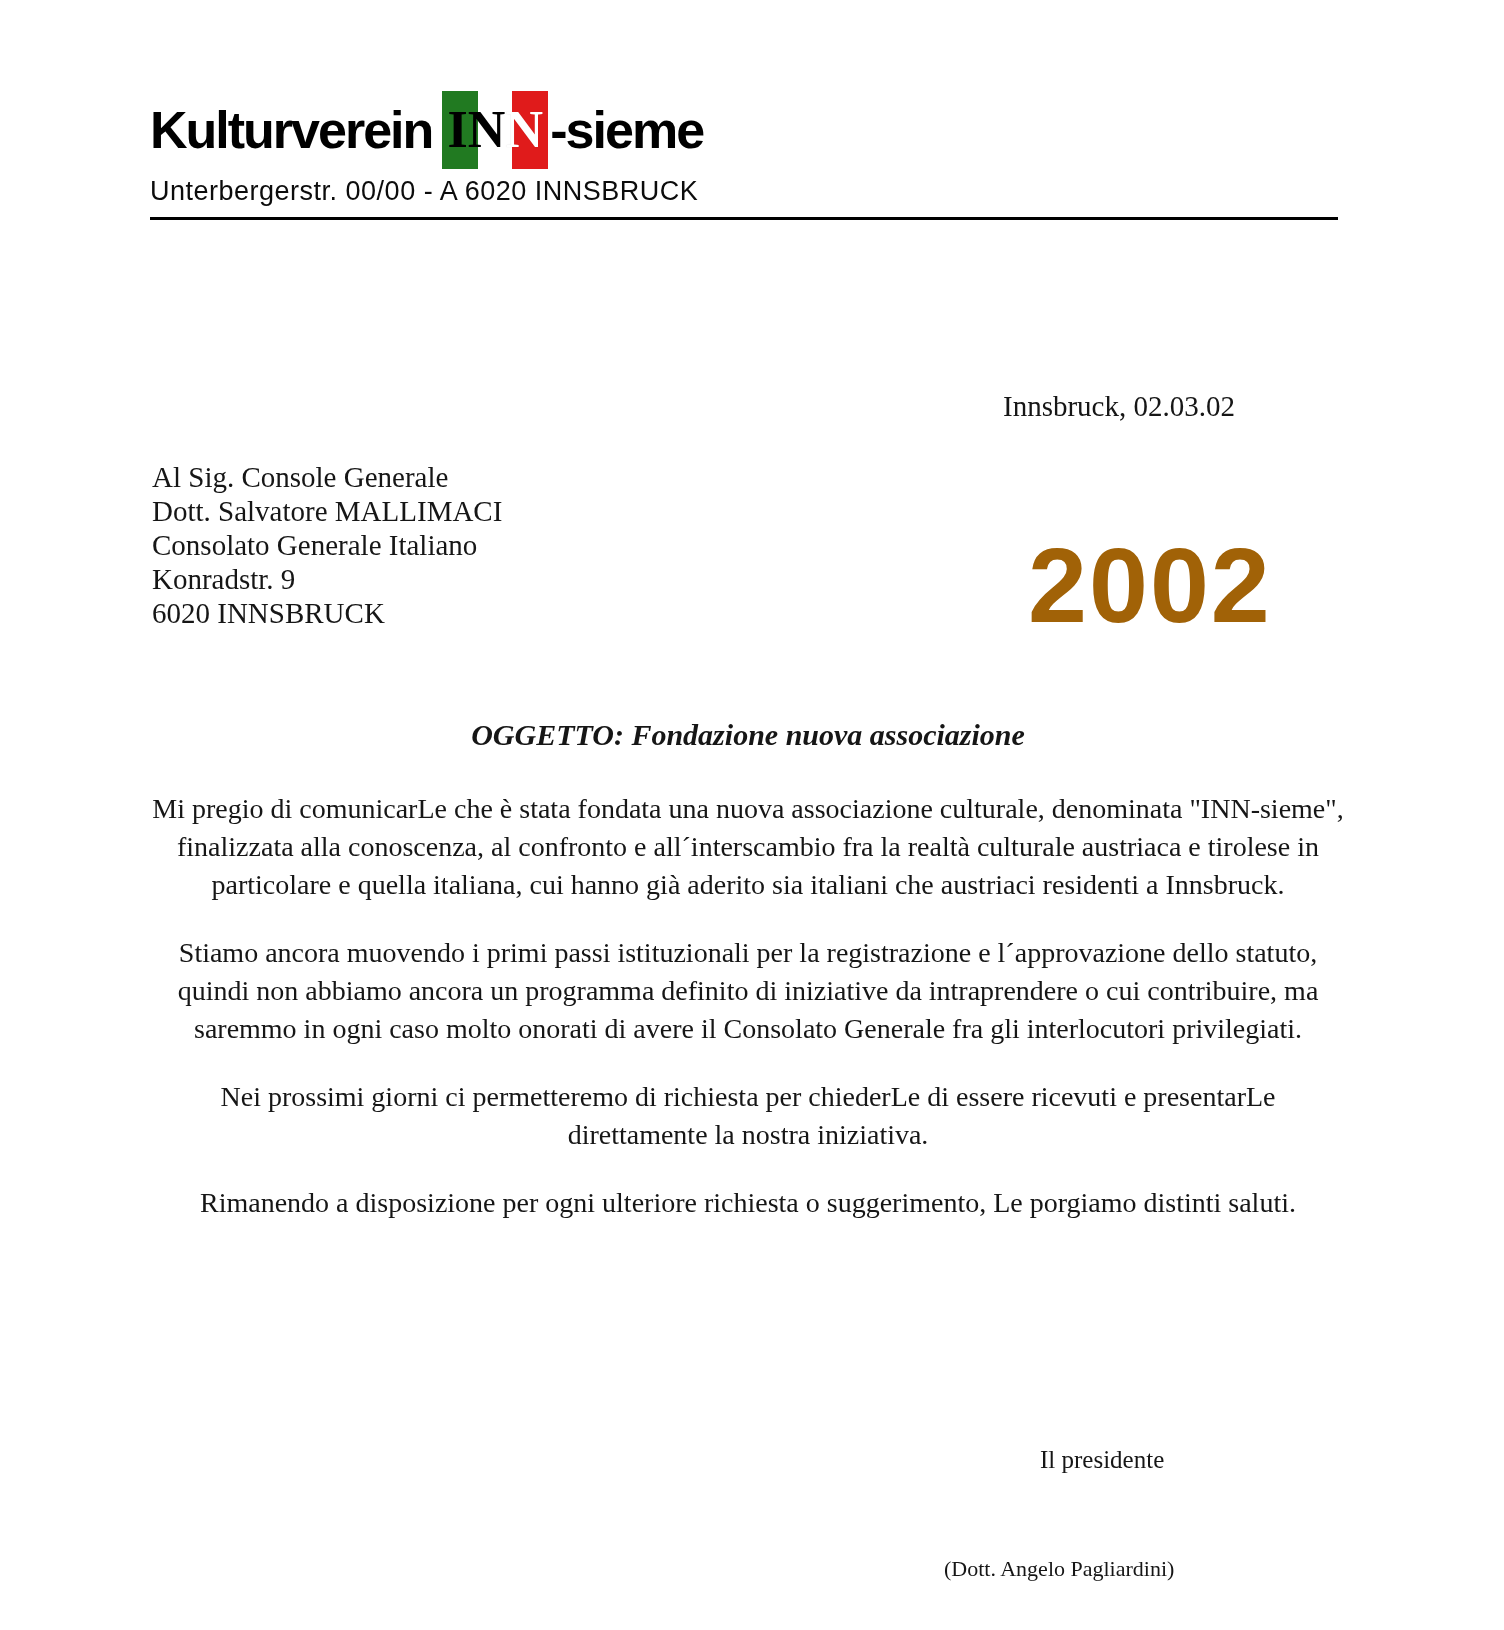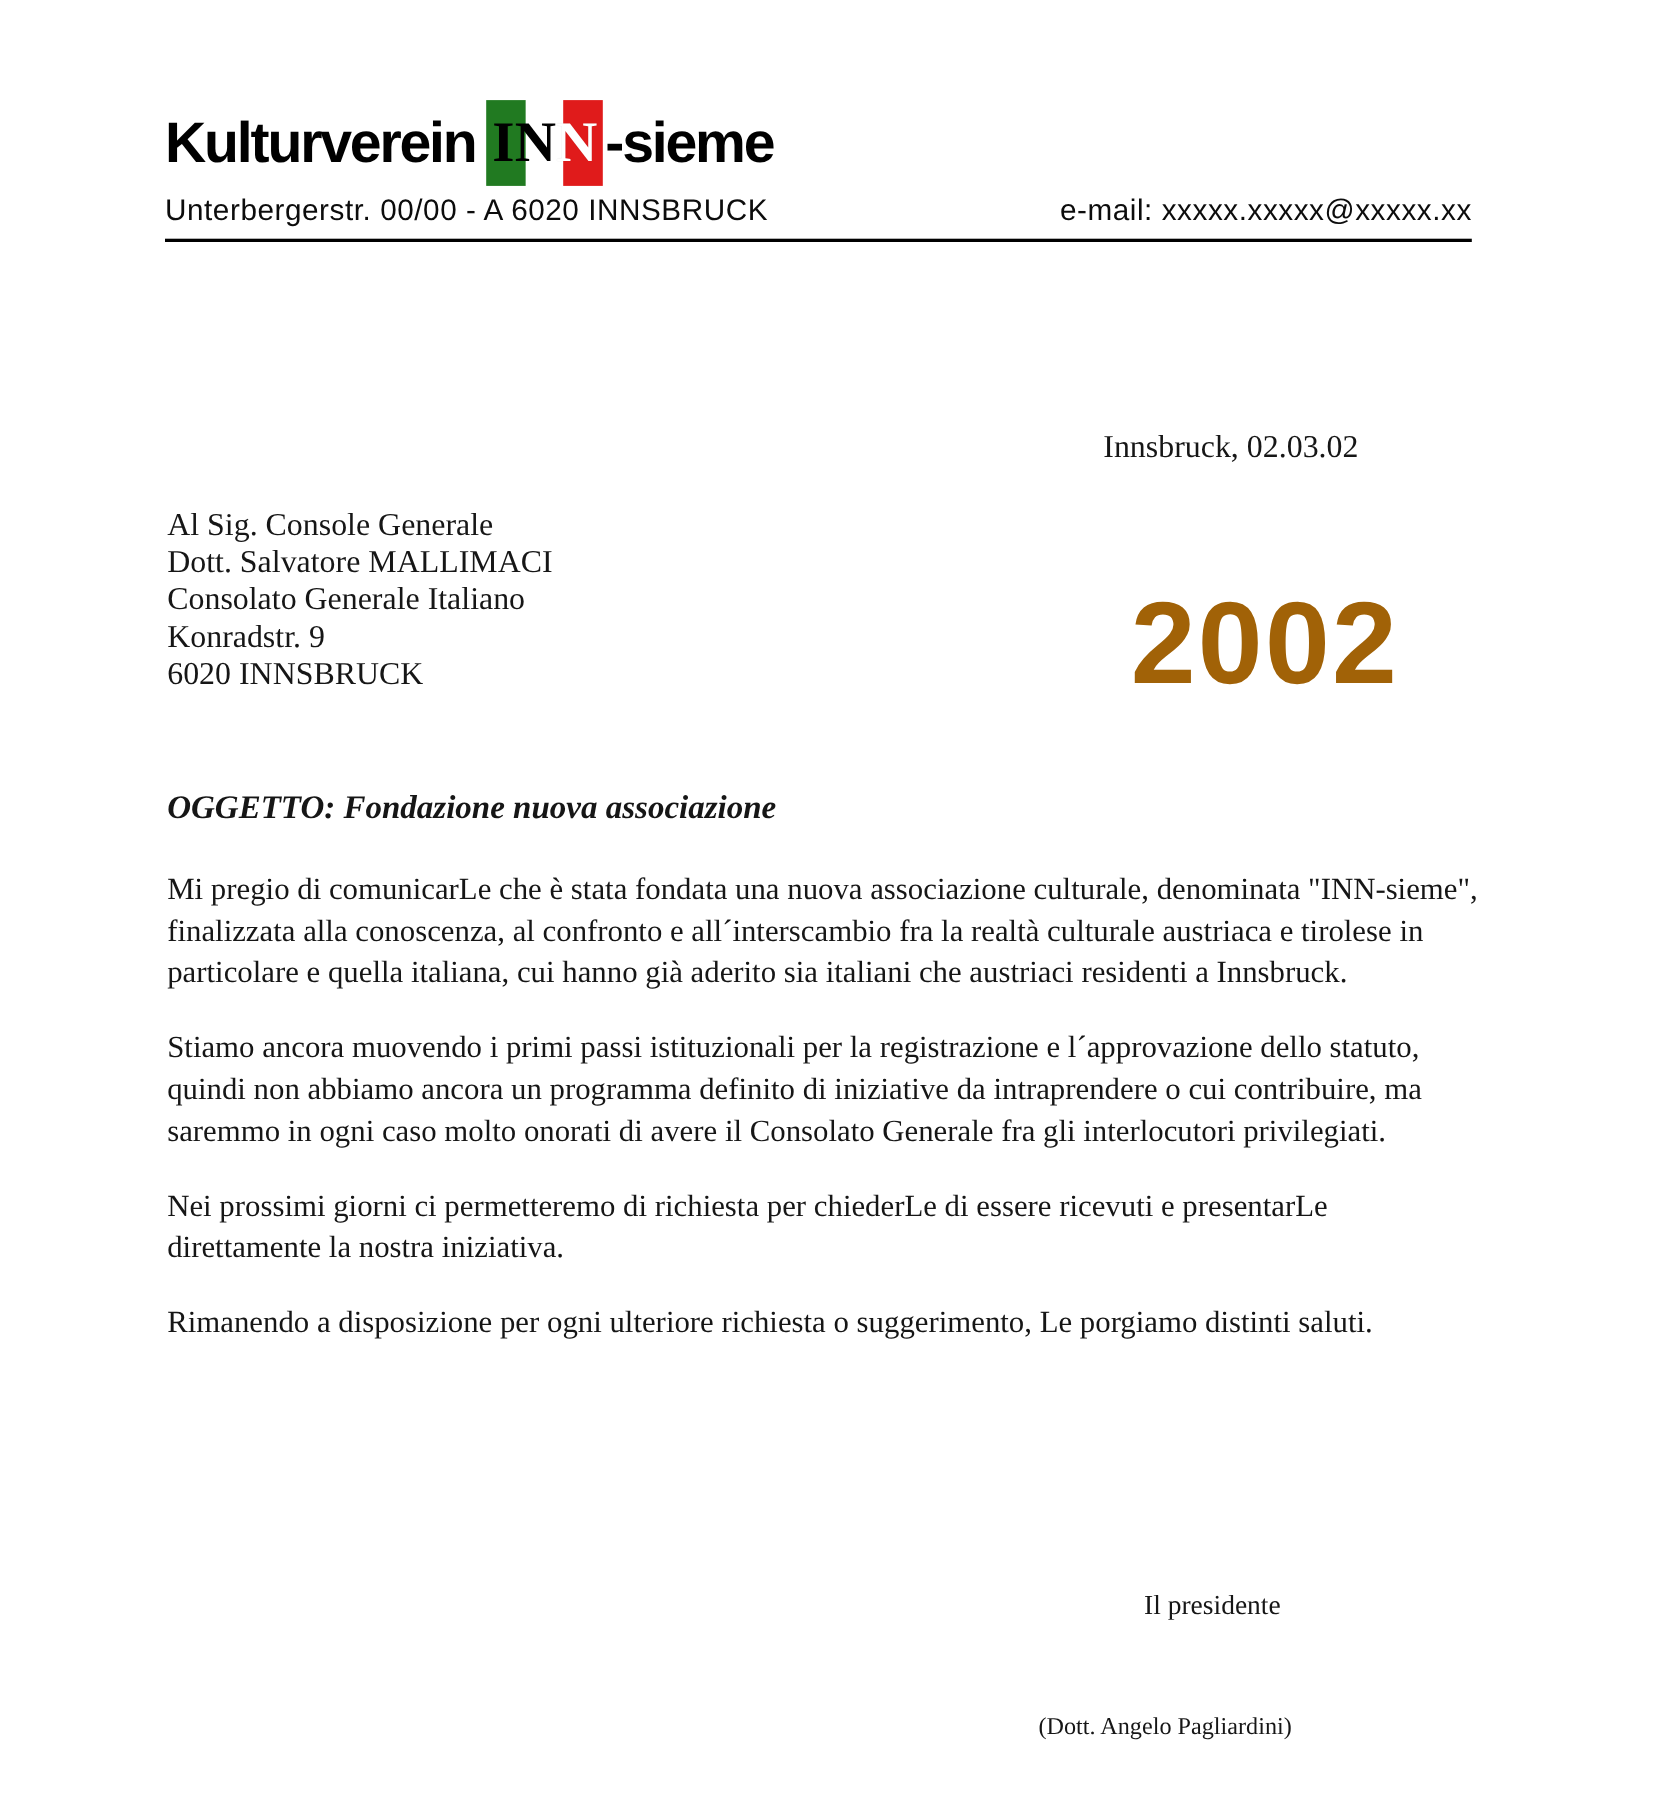--- a/index.html
+++ b/index.html
@@ -98,21 +98,21 @@
     letter-spacing: 2px;
     color: #a16207;
   }
   .body-text {
     position: absolute;
     left: 152px;
     top: 716px;
     width: 1192px;
     font-size: 28px;
     line-height: 38px;
-    text-align: left;
+    text-align: center;
   }
   .body-text p { margin: 0 0 30px 0; }
   .subject {
     font-weight: bold;
     font-style: italic;
     font-size: 30px;
     margin: 0 0 36px 0 !important;
   }
   .sig-role {
     position: absolute;
@@ -144,21 +144,20 @@
         <span class="inn">
           <span class="l-black">I</span>
           <span class="l-black">N</span>
           <span class="l-white">N</span>
         </span>
       </span>
       <span>-sieme</span>
     </div>
     <div class="addr-row">
       <span>Unterbergerstr. 00/00 - A 6020 INNSBRUCK</span>
-      <span>e-mail: xxxxx.xxxxx@xxxxx.xx</span>
     </div>
   </header>
 
   <div class="date-line">Innsbruck, 02.03.02</div>
 
   <div class="recipient">
     <div>Al Sig. Console Generale</div>
     <div>Dott. Salvatore MALLIMACI</div>
     <div>Consolato Generale Italiano</div>
     <div>Konradstr. 9</div>

